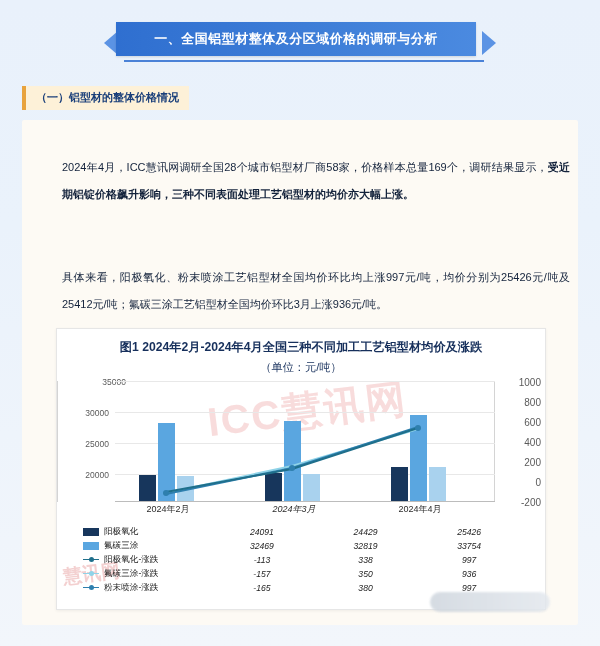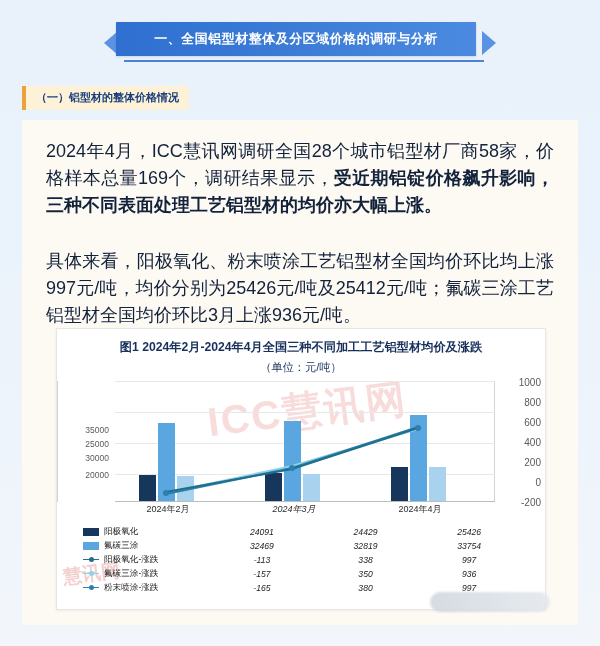--- a/index.html
+++ b/index.html
@@ -50,22 +50,22 @@
     color:#1a3f7a;font-size:11px;font-weight:bold;
   }
 
   
   .body-card{
     position:absolute;left:22px;top:120px;width:556px;height:505px;
     background:#fdfaf4;
     border-radius:2px;
   }
   p.para{
-    margin:0;
-    font-size:18px;line-height:27px;color:#13223b;
+    margin:16px;
+    font-size:11px;line-height:27px;color:#13223b;
     text-align:justify;
   }
   .p1{position:absolute;left:24px;top:18px;width:508px;}
   .p2{position:absolute;left:24px;top:128px;width:508px;}
   .em{font-weight:bold;}
 
   
   .chart-card{
     position:absolute;left:34px;top:208px;width:488px;height:280px;
     background:#ffffff;
@@ -175,22 +175,22 @@
     <p class="para p2">具体来看，阳极氧化、粉末喷涂工艺铝型材全国均价环比均上涨997元/吨，均价分别为25426元/吨及25412元/吨；氟碳三涂工艺铝型材全国均价环比3月上涨936元/吨。</p>
 
     <div class="chart-card">
 
       <div class="chart-title">图1  2024年2月-2024年4月全国三种不同加工工艺铝型材均价及涨跌</div>
       <div class="chart-sub">（单位：元/吨）</div>
 
       <div class="watermark">ICC慧讯网</div>
       <div class="watermark2">慧讯网</div>
 
-      <div class="ytick" style="left:0px;top:48px;margin-top:48px;">35000</div>
-      <div class="ytick" style="left:0px;top:79px;margin-top:45px;">30000</div>
+      <div class="ytick" style="left:17px;top:48px;">35000</div>
+      <div class="ytick" style="left:0px;top:79px;">30000</div>
       <div class="ytick" style="left:0px;top:110px;">25000</div>
       <div class="ytick" style="left:0px;top:141px;">20000</div>
 
       <div class="ytick-r" style="left:444px;top:48px;">1000</div>
       <div class="ytick-r" style="left:444px;top:68px;">800</div>
       <div class="ytick-r" style="left:444px;top:88px;">600</div>
       <div class="ytick-r" style="left:444px;top:108px;">400</div>
       <div class="ytick-r" style="left:444px;top:128px;">200</div>
       <div class="ytick-r" style="left:444px;top:148px;">0</div>
       <div class="ytick-r" style="left:444px;top:168px;">-200</div>

